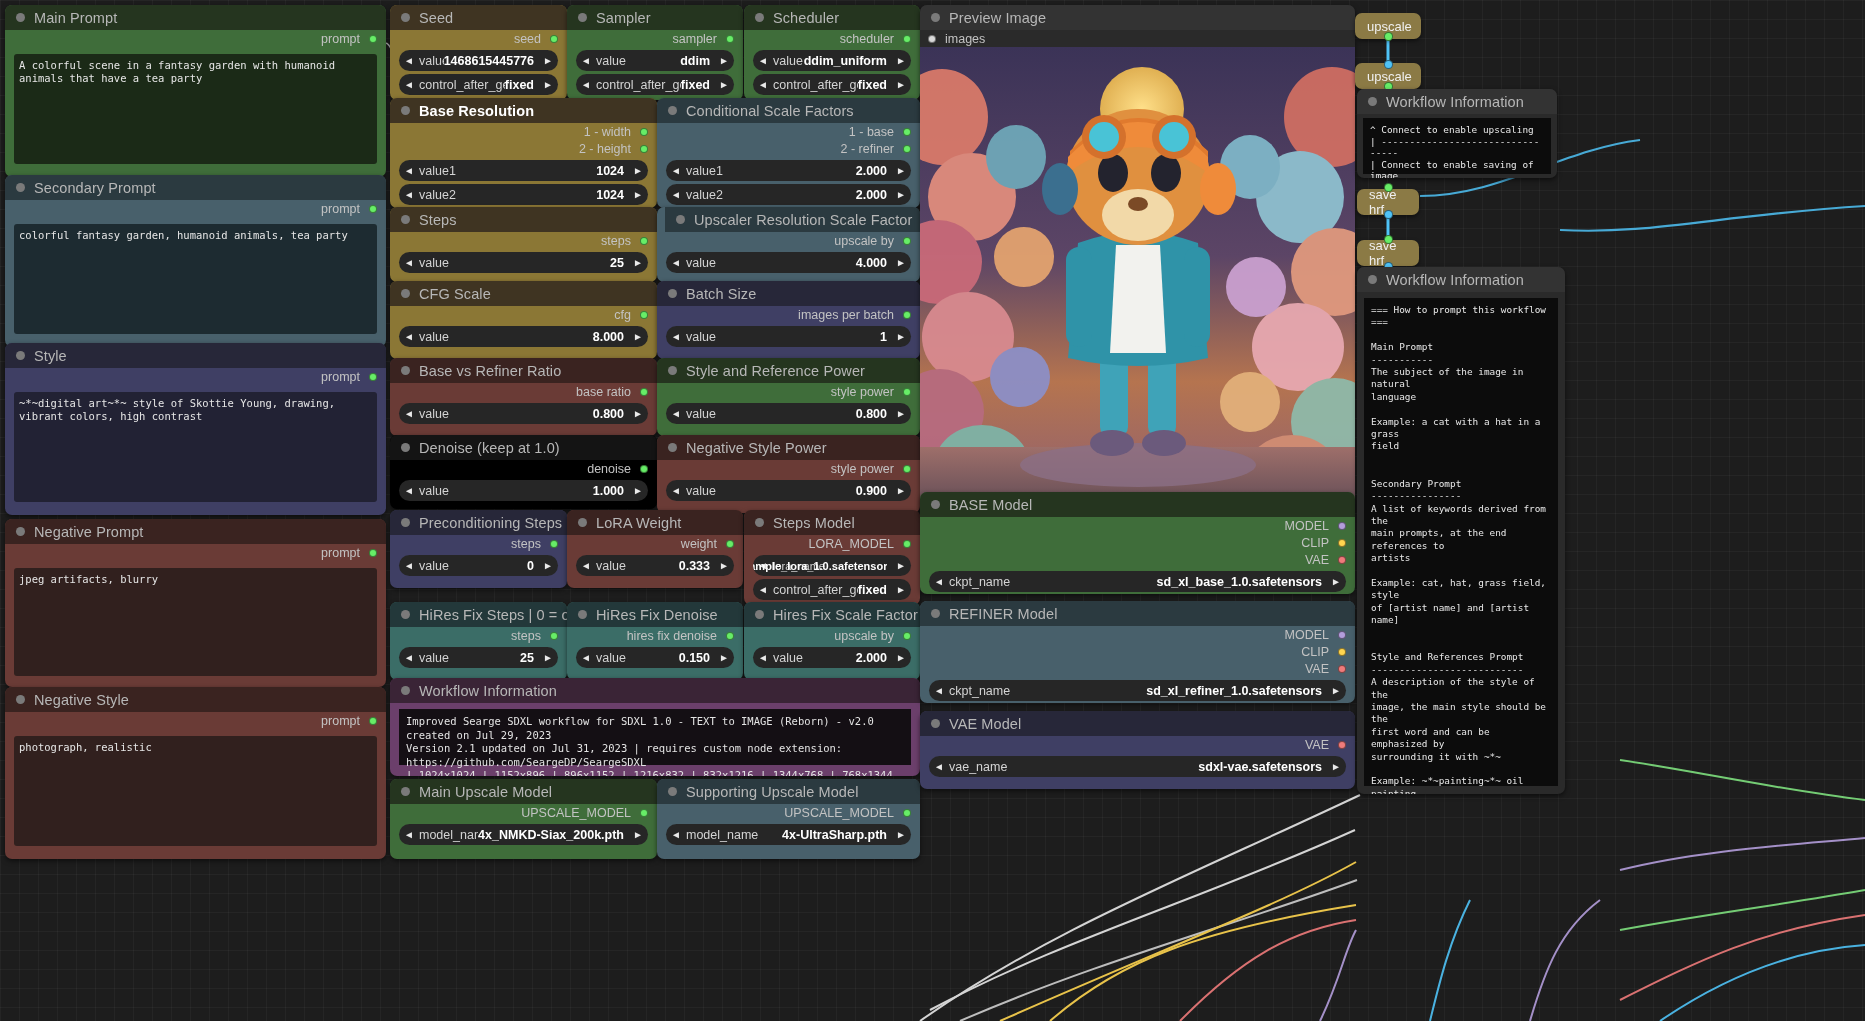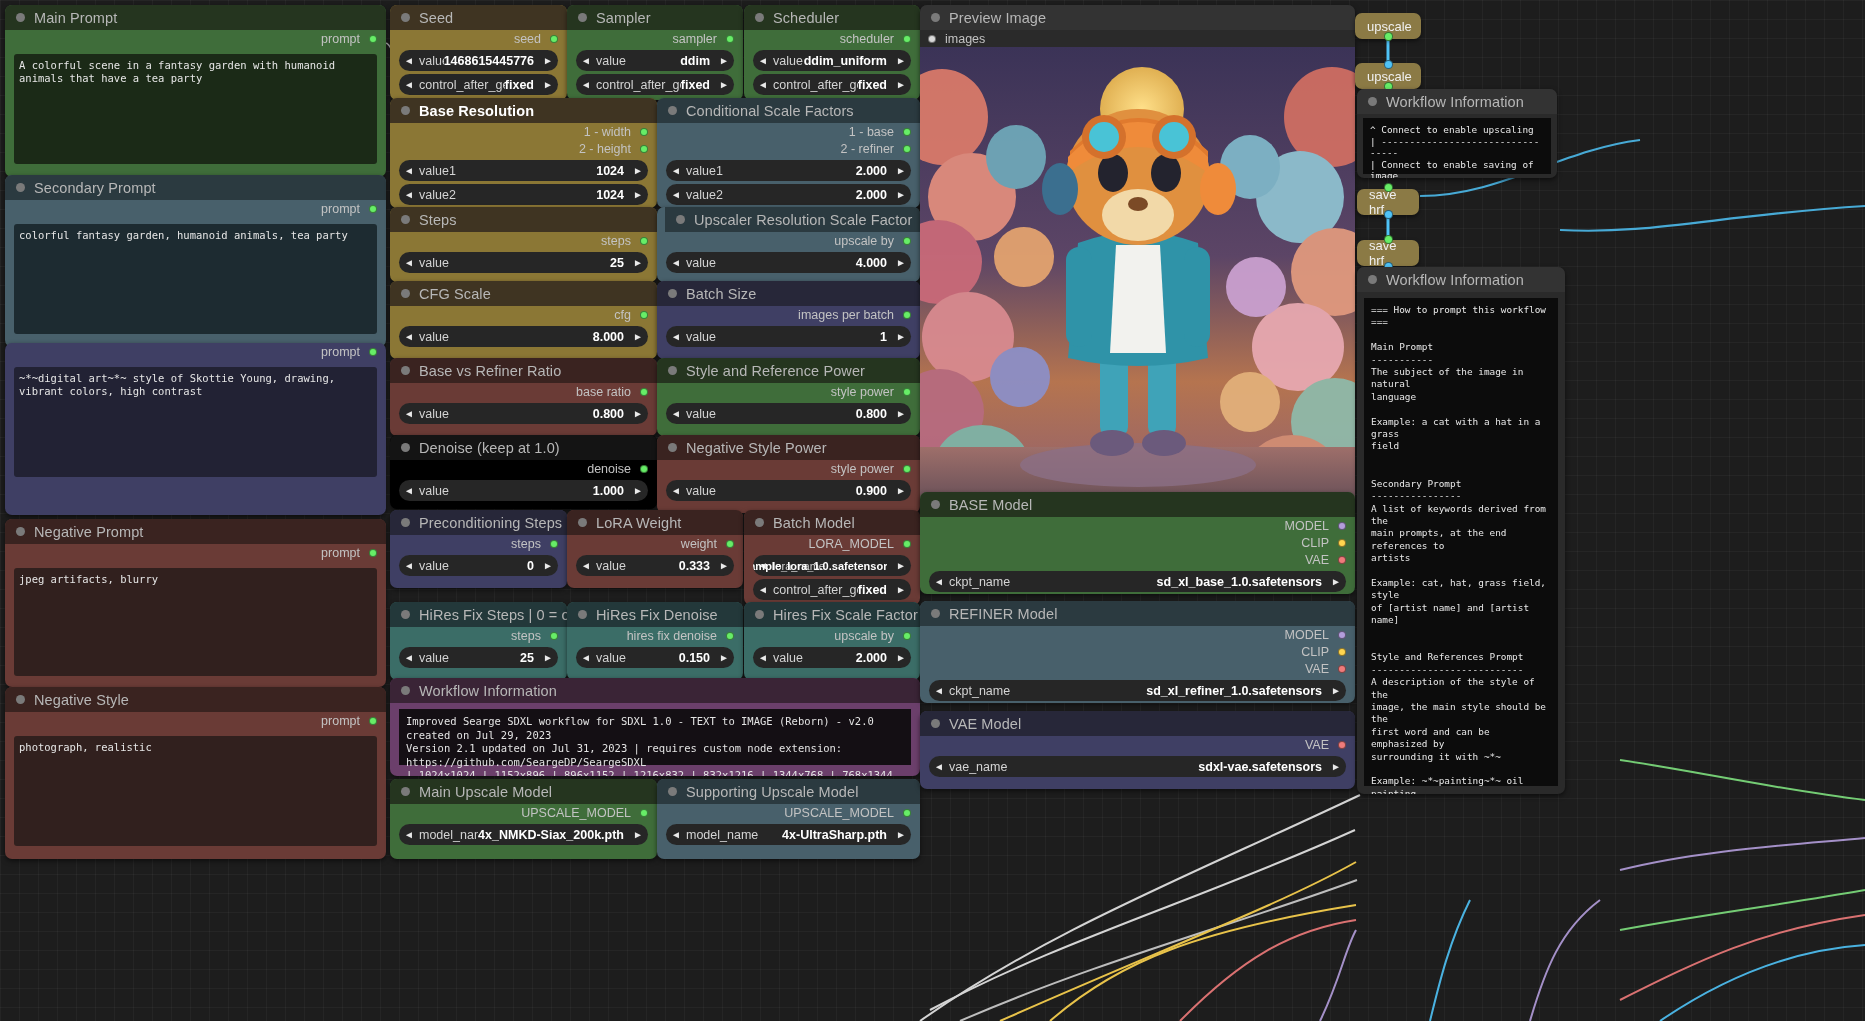--- a/index.html
+++ b/index.html
@@ -114,20 +114,24 @@
   <div class="body">
     <div class="port">
       <span>prompt</span>
       <span class="pd" style="background:#67ed67"></span>
     </div>
     <div class="ta" style="height:110px; background:#1d2b31;">colorful fantasy garden, humanoid animals, tea party</div>
   </div>
 </div>
 
 <div class="node" style="left:5px; top:343px; width:381px; height:172px; background:#3f3f64;">
+  <div class="title" style="background:#272739;">
+    <span class="dot-t"></span>
+    <span>Style</span>
+  </div>
   <div class="body">
     <div class="port">
       <span>prompt</span>
       <span class="pd" style="background:#67ed67"></span>
     </div>
     <div class="ta" style="height:110px; background:#222234;">~*~digital art~*~ style of Skottie Young, drawing, vibrant colors, high contrast</div>
   </div>
 </div>
 
 <div class="node" style="left:5px; top:519px; width:381px; height:168px; background:#6a3b36;">
@@ -477,21 +481,21 @@
       <span class="k">value</span>
       <span class="v">0.333</span>
       <span class="arr">►</span>
     </div>
   </div>
 </div>
 
 <div class="node" style="left:744px; top:510px; width:176px; height:95px; background:#6a3b36;">
   <div class="title" style="background:#3a2320;">
     <span class="dot-t"></span>
-    <span>Batch Model</span>
+    <span>Steps Model</span>
   </div>
   <div class="body">
     <div class="port">
       <span>LORA_MODEL</span>
       <span class="pd" style="background:#67ed67"></span>
     </div>
     <div class="w" style="overflow:hidden;">
       <span class="arr">◄</span>
       <span class="k" style="font-size:11px;">lora_name</span>
       <span class="v" style="font-size:11px; position:absolute; right:20px; max-width:150px; overflow:hidden;">example_lora_1.0.safetensors</span>

